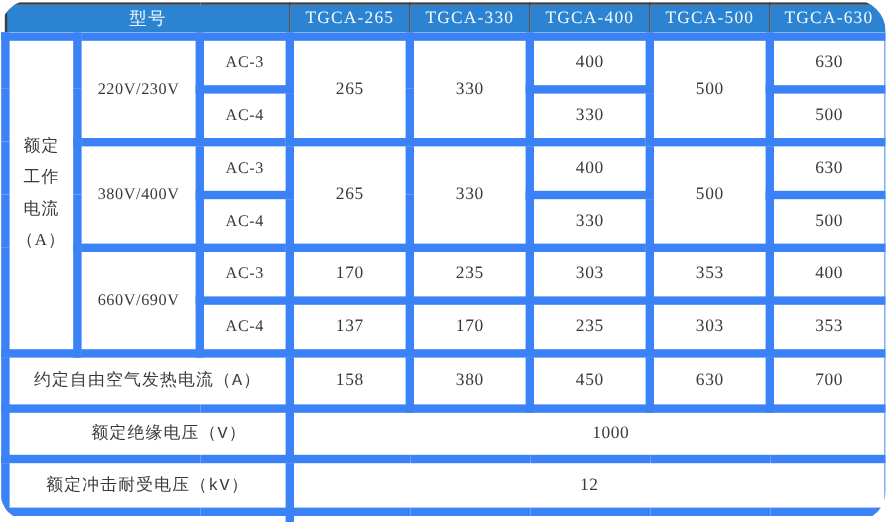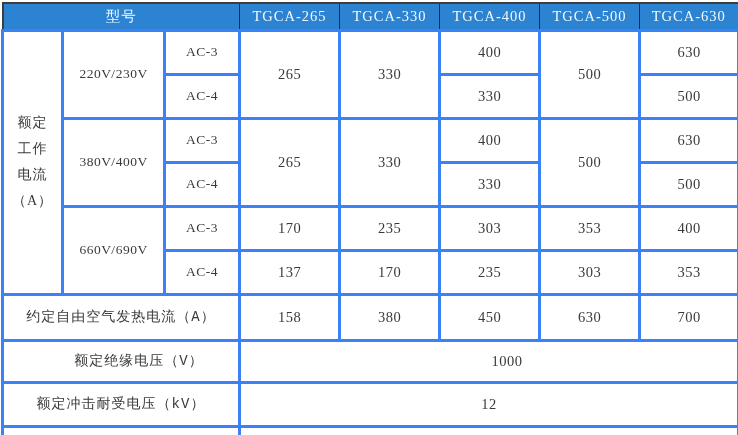--- a/index.html
+++ b/index.html
@@ -5,31 +5,32 @@
   * { margin: 0; padding: 0; box-sizing: border-box; }
   html, body { background: #ffffff; }
   .screen {
     width: 738px;
     height: 435px;
     overflow: hidden;
     background: #ffffff;
     position: relative;
     font-family: "Liberation Serif", "DejaVu Serif", serif;
     color: #3a3a3a;
+    border-radius: 26px;
   }
   table.spec {
     border-collapse: collapse;
     table-layout: fixed;
     width: 736px;
     margin: 2px 0 0 1px;
     border: 2px solid #3d3d3d;
     background: #ffffff;
   }
   td, th {
-    border: 3px solid #3b82f6;
+    border: 7px solid #3b82f6;
     text-align: center;
     vertical-align: middle;
     font-weight: normal;
     overflow: hidden;
   }
   
   tr.r-head th {
     background: #2b83d2;
     color: #f4f8fc;
     font-size: 14.5px;

